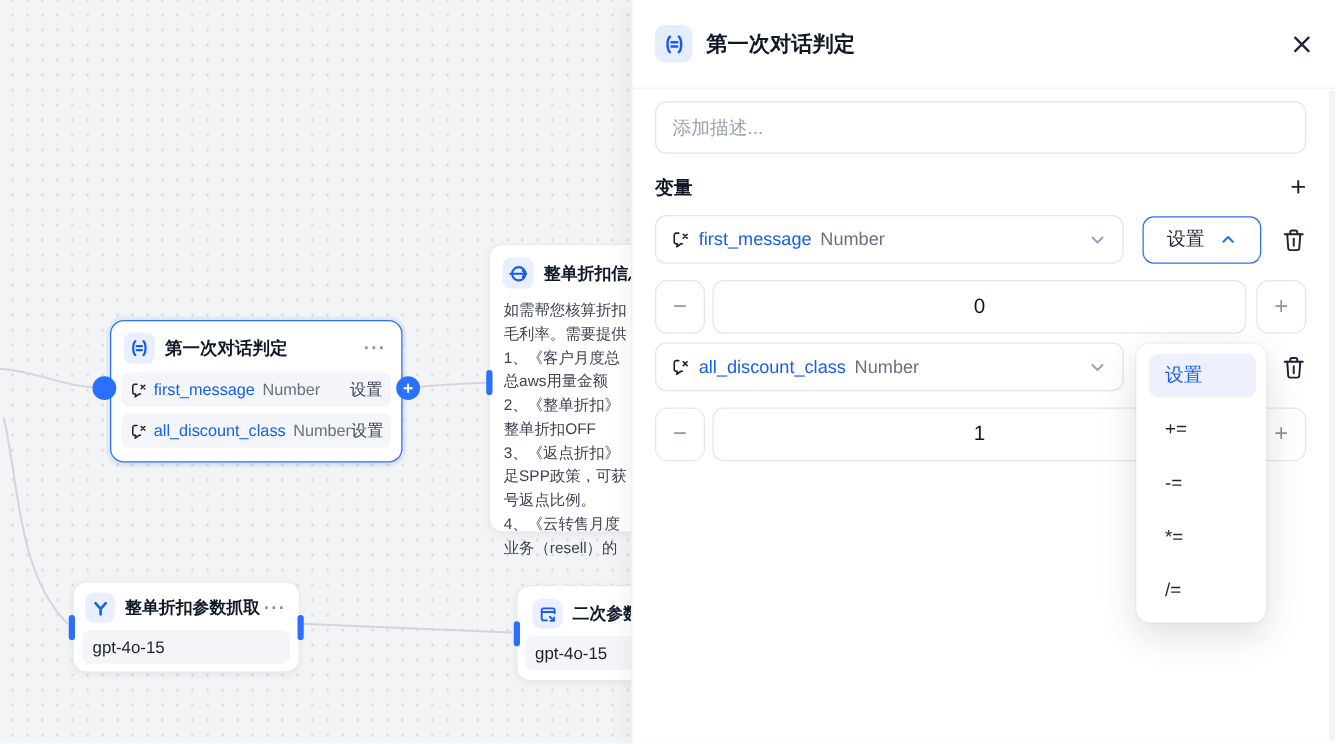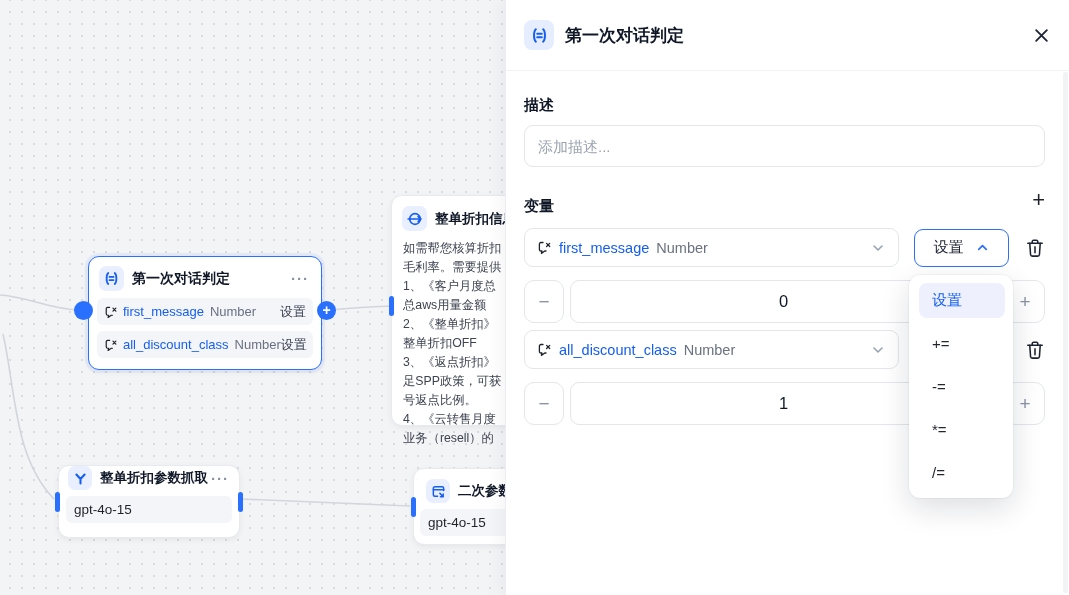--- a/index.html
+++ b/index.html
@@ -41,21 +41,21 @@
   .handle-bar { position:absolute; width:5px; height:20px; border-radius:3px; background:#2970ff; }
 
   .node2 { left:391px; top:195px; width:228px; height:231px; }
   .node2 .node-head { padding:10px 12px 5px 10px; }
   .node2 .node-icon { width:25px; height:25px; }
   .node2 .node-title { font-size:13.5px; margin-left:8px; }
   .node2 .node-body { padding:3px 12px 0 11px; font-size:12.3px; line-height:19px;
     color:#3d4350; white-space:pre-line; }
 
   .node3 { left:58px; top:465px; width:182px; height:73px; }
-  .node3 .node-head { padding:0 10px 6px 9px; }
+  .node3 .node-head { padding:8px 10px 6px 9px; }
   .node3 .node-icon { width:24px; height:24px; }
   .node3 .node-title { font-size:13.5px; margin-left:8px; }
   .model-row { margin:0 7px; height:27px; background:#f3f5f8; border-radius:6px;
     display:flex; align-items:center; padding:0 8px; font-size:13.5px; color:#1f2329; }
 
   .node4 { left:413px; top:468px; width:205px; height:77px; }
   .node4 .node-head { padding:10px 10px 6px 12px; }
   .node4 .node-icon { width:24px; height:24px; }
   .node4 .node-title { font-size:13.5px; margin-left:8px; }
   .node4 .model-row { margin:0 6px; }
@@ -66,21 +66,21 @@
   .panel-header { height:71px; display:flex; align-items:center; padding:0 20px 0 18px;
     border-bottom:1px solid #f1f2f4; }
   .panel-icon { width:30px; height:30px; border-radius:8px; background:#e6edff;
     display:flex; align-items:center; justify-content:center; }
   .panel-title { font-size:17px; font-weight:bold; margin-left:11px; }
   .close-btn { margin-left:auto; display:flex; align-items:center; }
   .scroll-track { position:absolute; right:1px; top:72px; bottom:2px; width:5px;
     background:#f1f3f5; border-radius:3px; }
 
   .panel-body { padding:0 24px 0 18px; }
-  .sec-label { font-size:15px; font-weight:bold;margin-top:13px; }
+  .sec-label { font-size:15px; font-weight:bold; }
   .desc-label { margin-top:25px; }
   .desc-input { margin-top:10px; width:100%; height:42px; border:1px solid #e3e6ea; border-radius:9px;
     font-size:15px; padding:0 13px; outline:none; color:#101828;
     font-family:"Liberation Sans","DejaVu Sans",sans-serif; }
   .desc-input::placeholder { color:#9aa3b0; }
   .vars-head { margin-top:17px; display:flex; align-items:center; }
   .add-var { margin-left:auto; font-size:22px; font-weight:300; color:#1f2329; line-height:20px; }
 
   .assign-row { margin-top:12px; display:flex; align-items:center; }
   .assign-row.second { margin-top:7px; }
@@ -232,21 +232,20 @@
       </span>
       <span class="panel-title">第一次对话判定</span>
       <span class="close-btn">
         <svg width="15" height="15" viewBox="0 0 14 14" stroke="#1d2433" stroke-width="1.7" stroke-linecap="round">
           <path d="M2 2 L12 12 M12 2 L2 12"></path>
           </svg>
       </span>
     </div>
 
     <div class="panel-body">
-      <div class="sec-label desc-label">描述</div>
       <input class="desc-input" type="text" placeholder="添加描述..." style="">
 
       <div class="vars-head">
         <span class="sec-label">变量</span>
         <span class="add-var">+</span>
       </div>
 
       
       <div class="assign-row">
         <div class="var-select">

